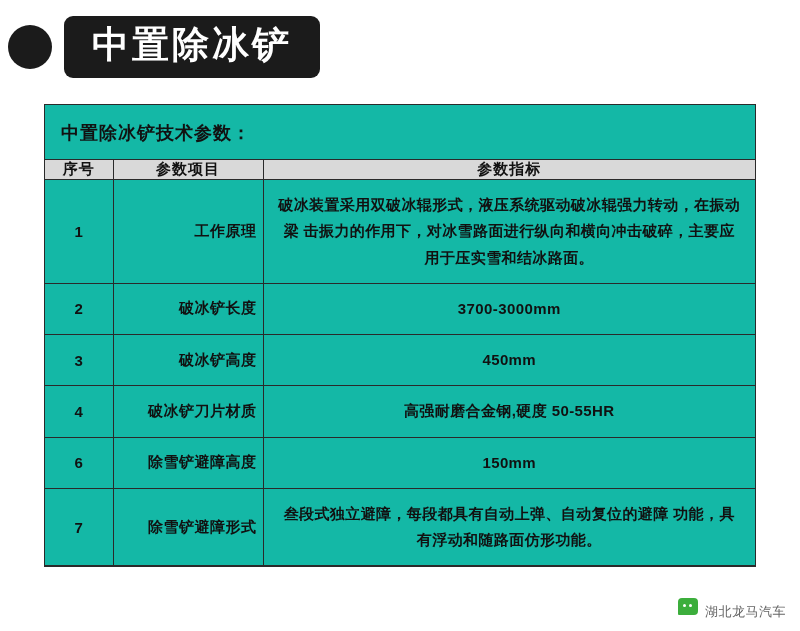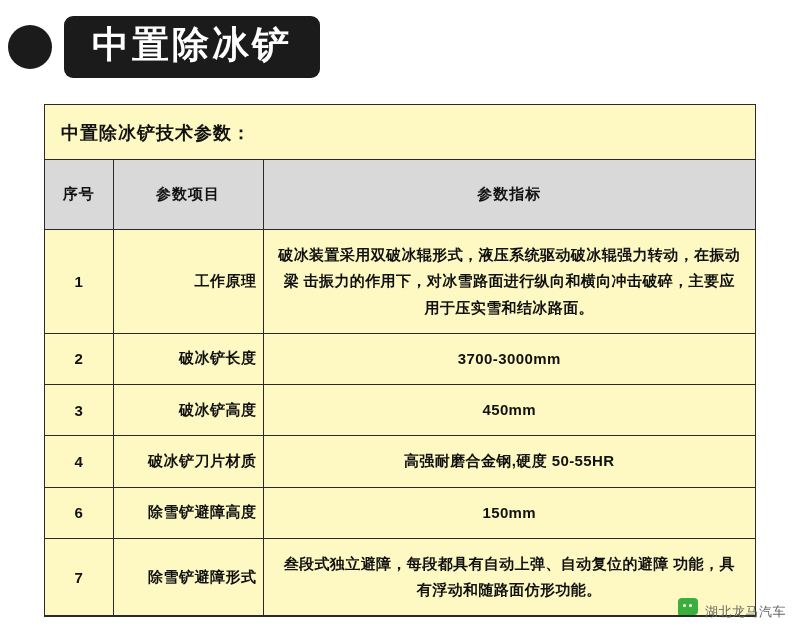--- a/index.html
+++ b/index.html
@@ -55,21 +55,21 @@
     white-space: nowrap;
   }
 
   
   .table-wrap {
     position: absolute;
     left: 44px;
     top: 104px;
     width: 712px;
     border: 1px solid #2a2a2a;
-    background: #fef9c3;
+    background: #14b8a6;
     box-sizing: border-box;
   }
 
   .table-caption {
     padding: 16px 0 14px 16px;
     font-size: 18px;
     font-weight: bold;
     color: #111111;
     border-bottom: 1px solid #2a2a2a;
     letter-spacing: 1px;
@@ -90,21 +90,21 @@
   }
   table.spec tr > *:first-child { border-left: none; }
   table.spec tr > *:last-child  { border-right: none; }
   table.spec thead tr > * { border-top: none; }
 
   thead th {
     background: #d9d9d9;
     font-size: 15px;
     font-weight: bold;
     text-align: center;
-    padding: 25px 4px;
+    padding: 0 4px;
     letter-spacing: 1px;
     margin-top: 32px;
   }
 
   td.no {
     text-align: center;
     font-size: 15px;
     font-weight: bold;
     padding: 12px 4px;
   }

